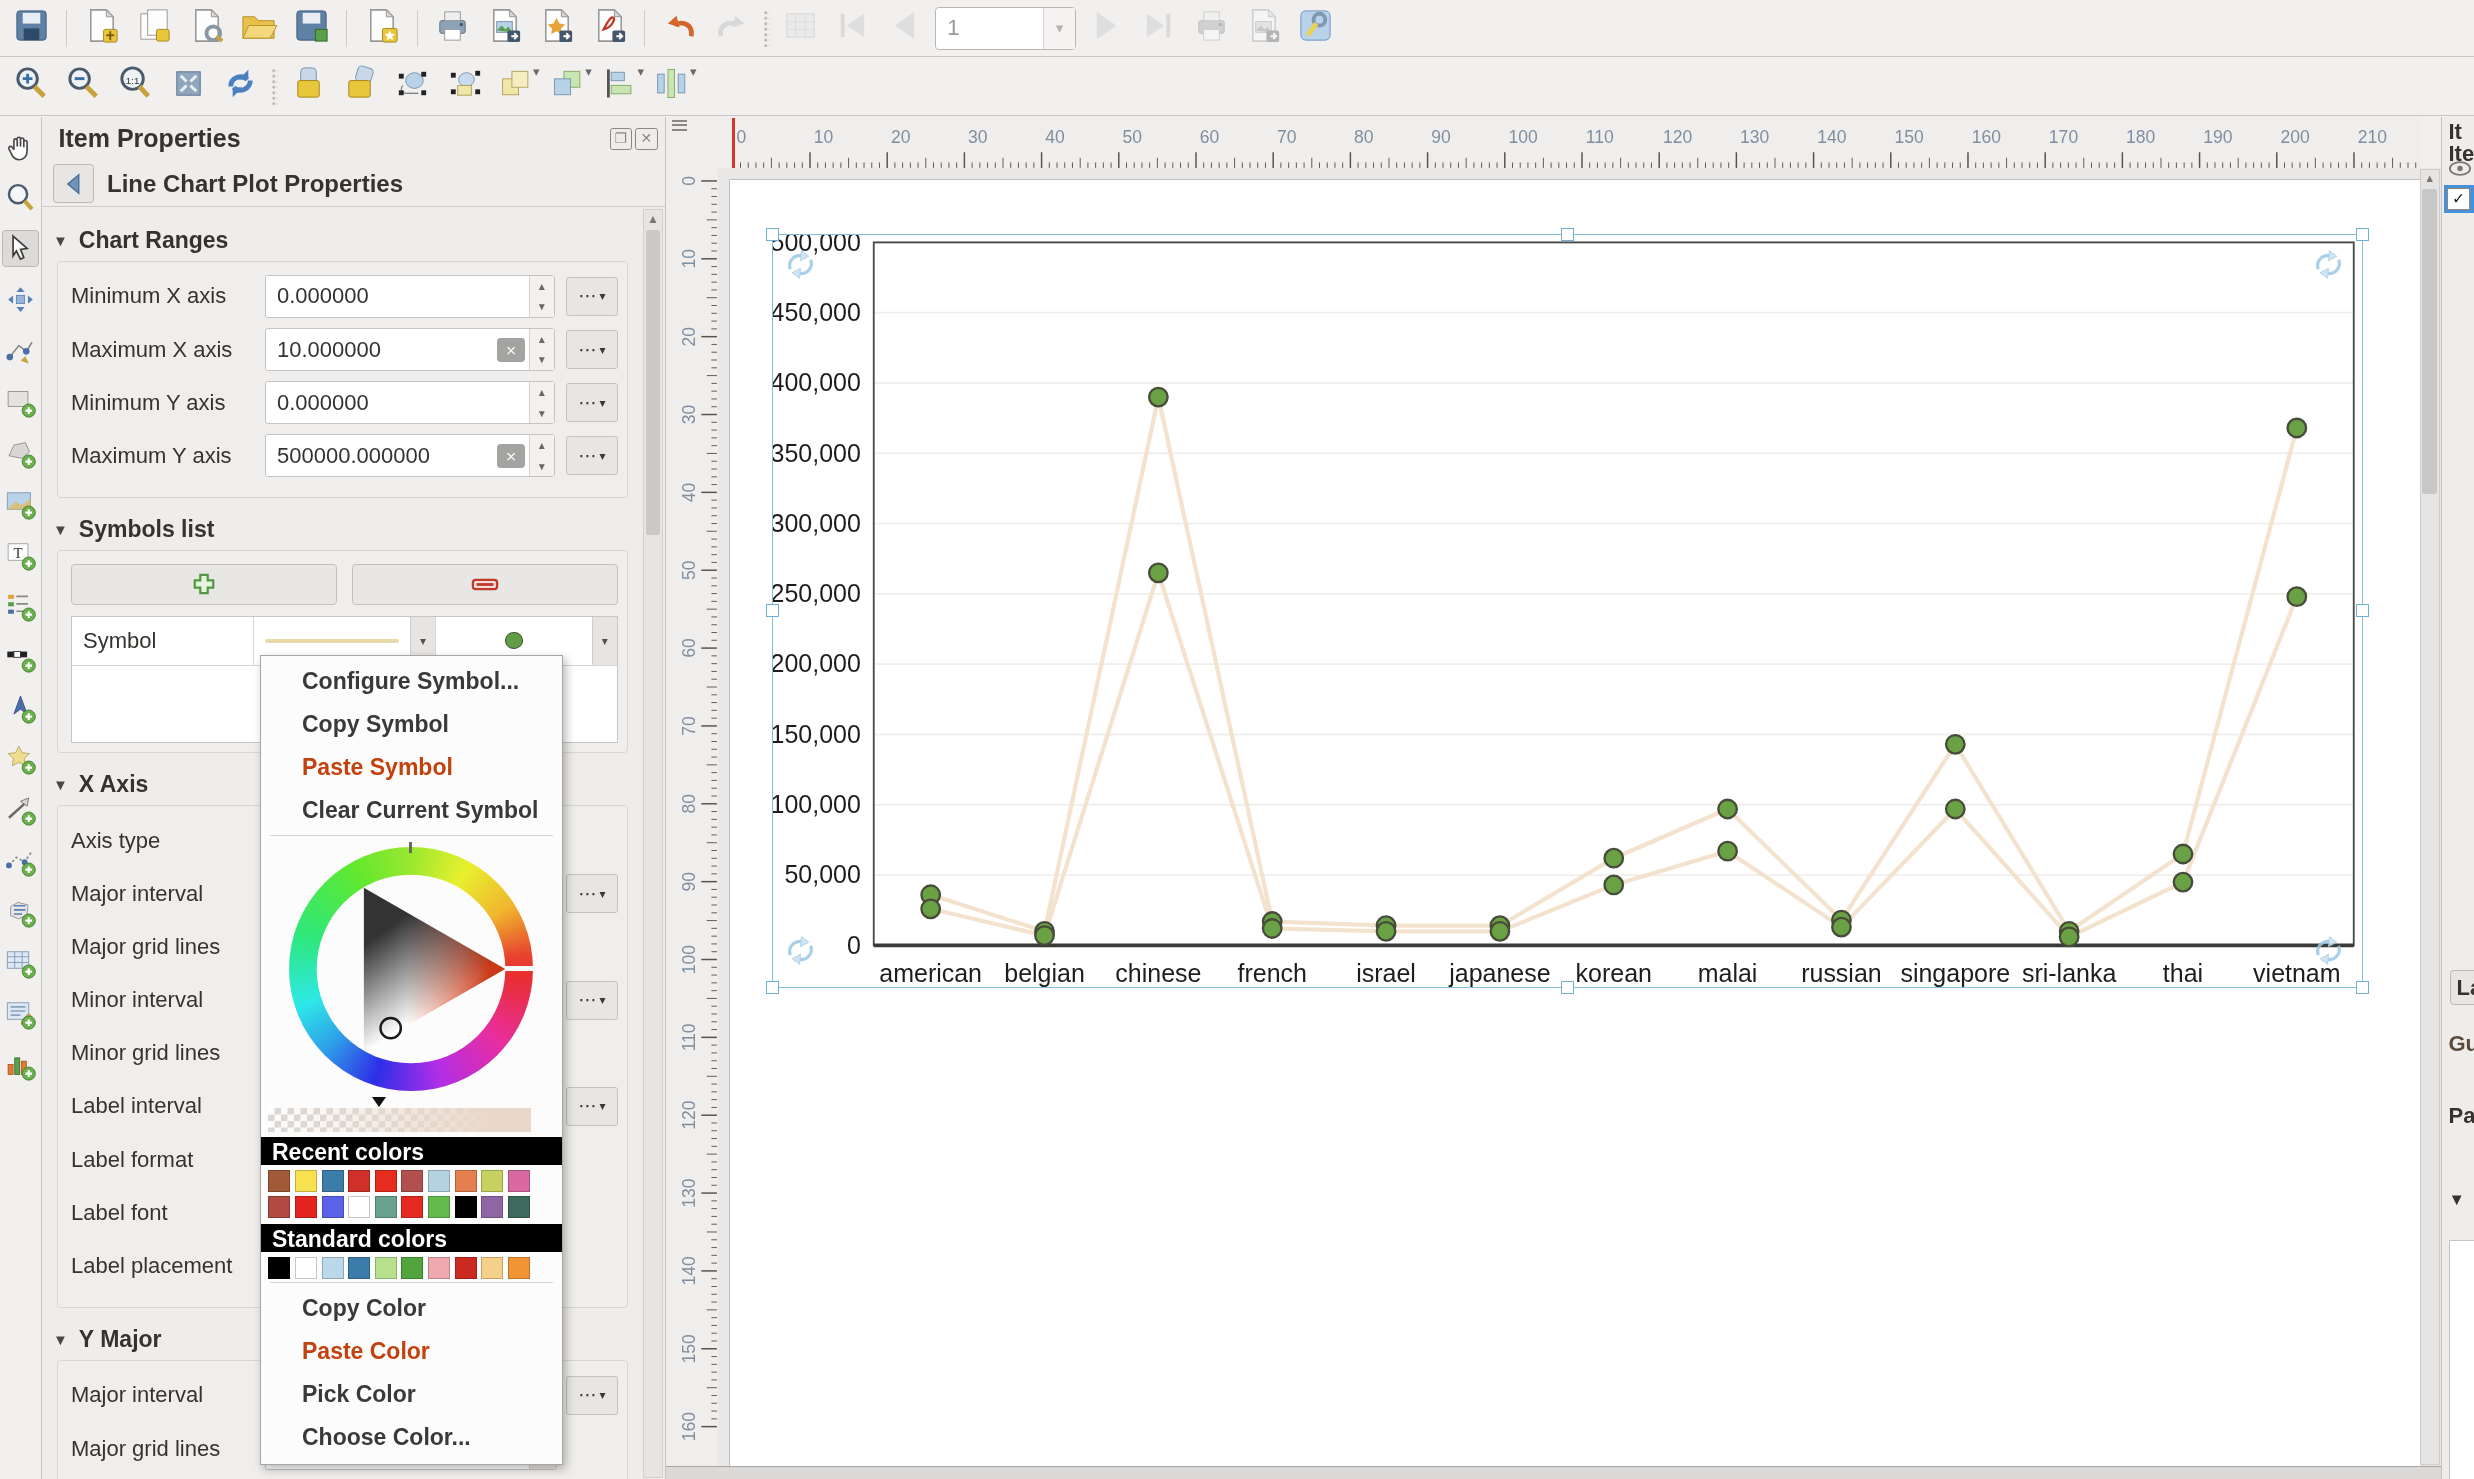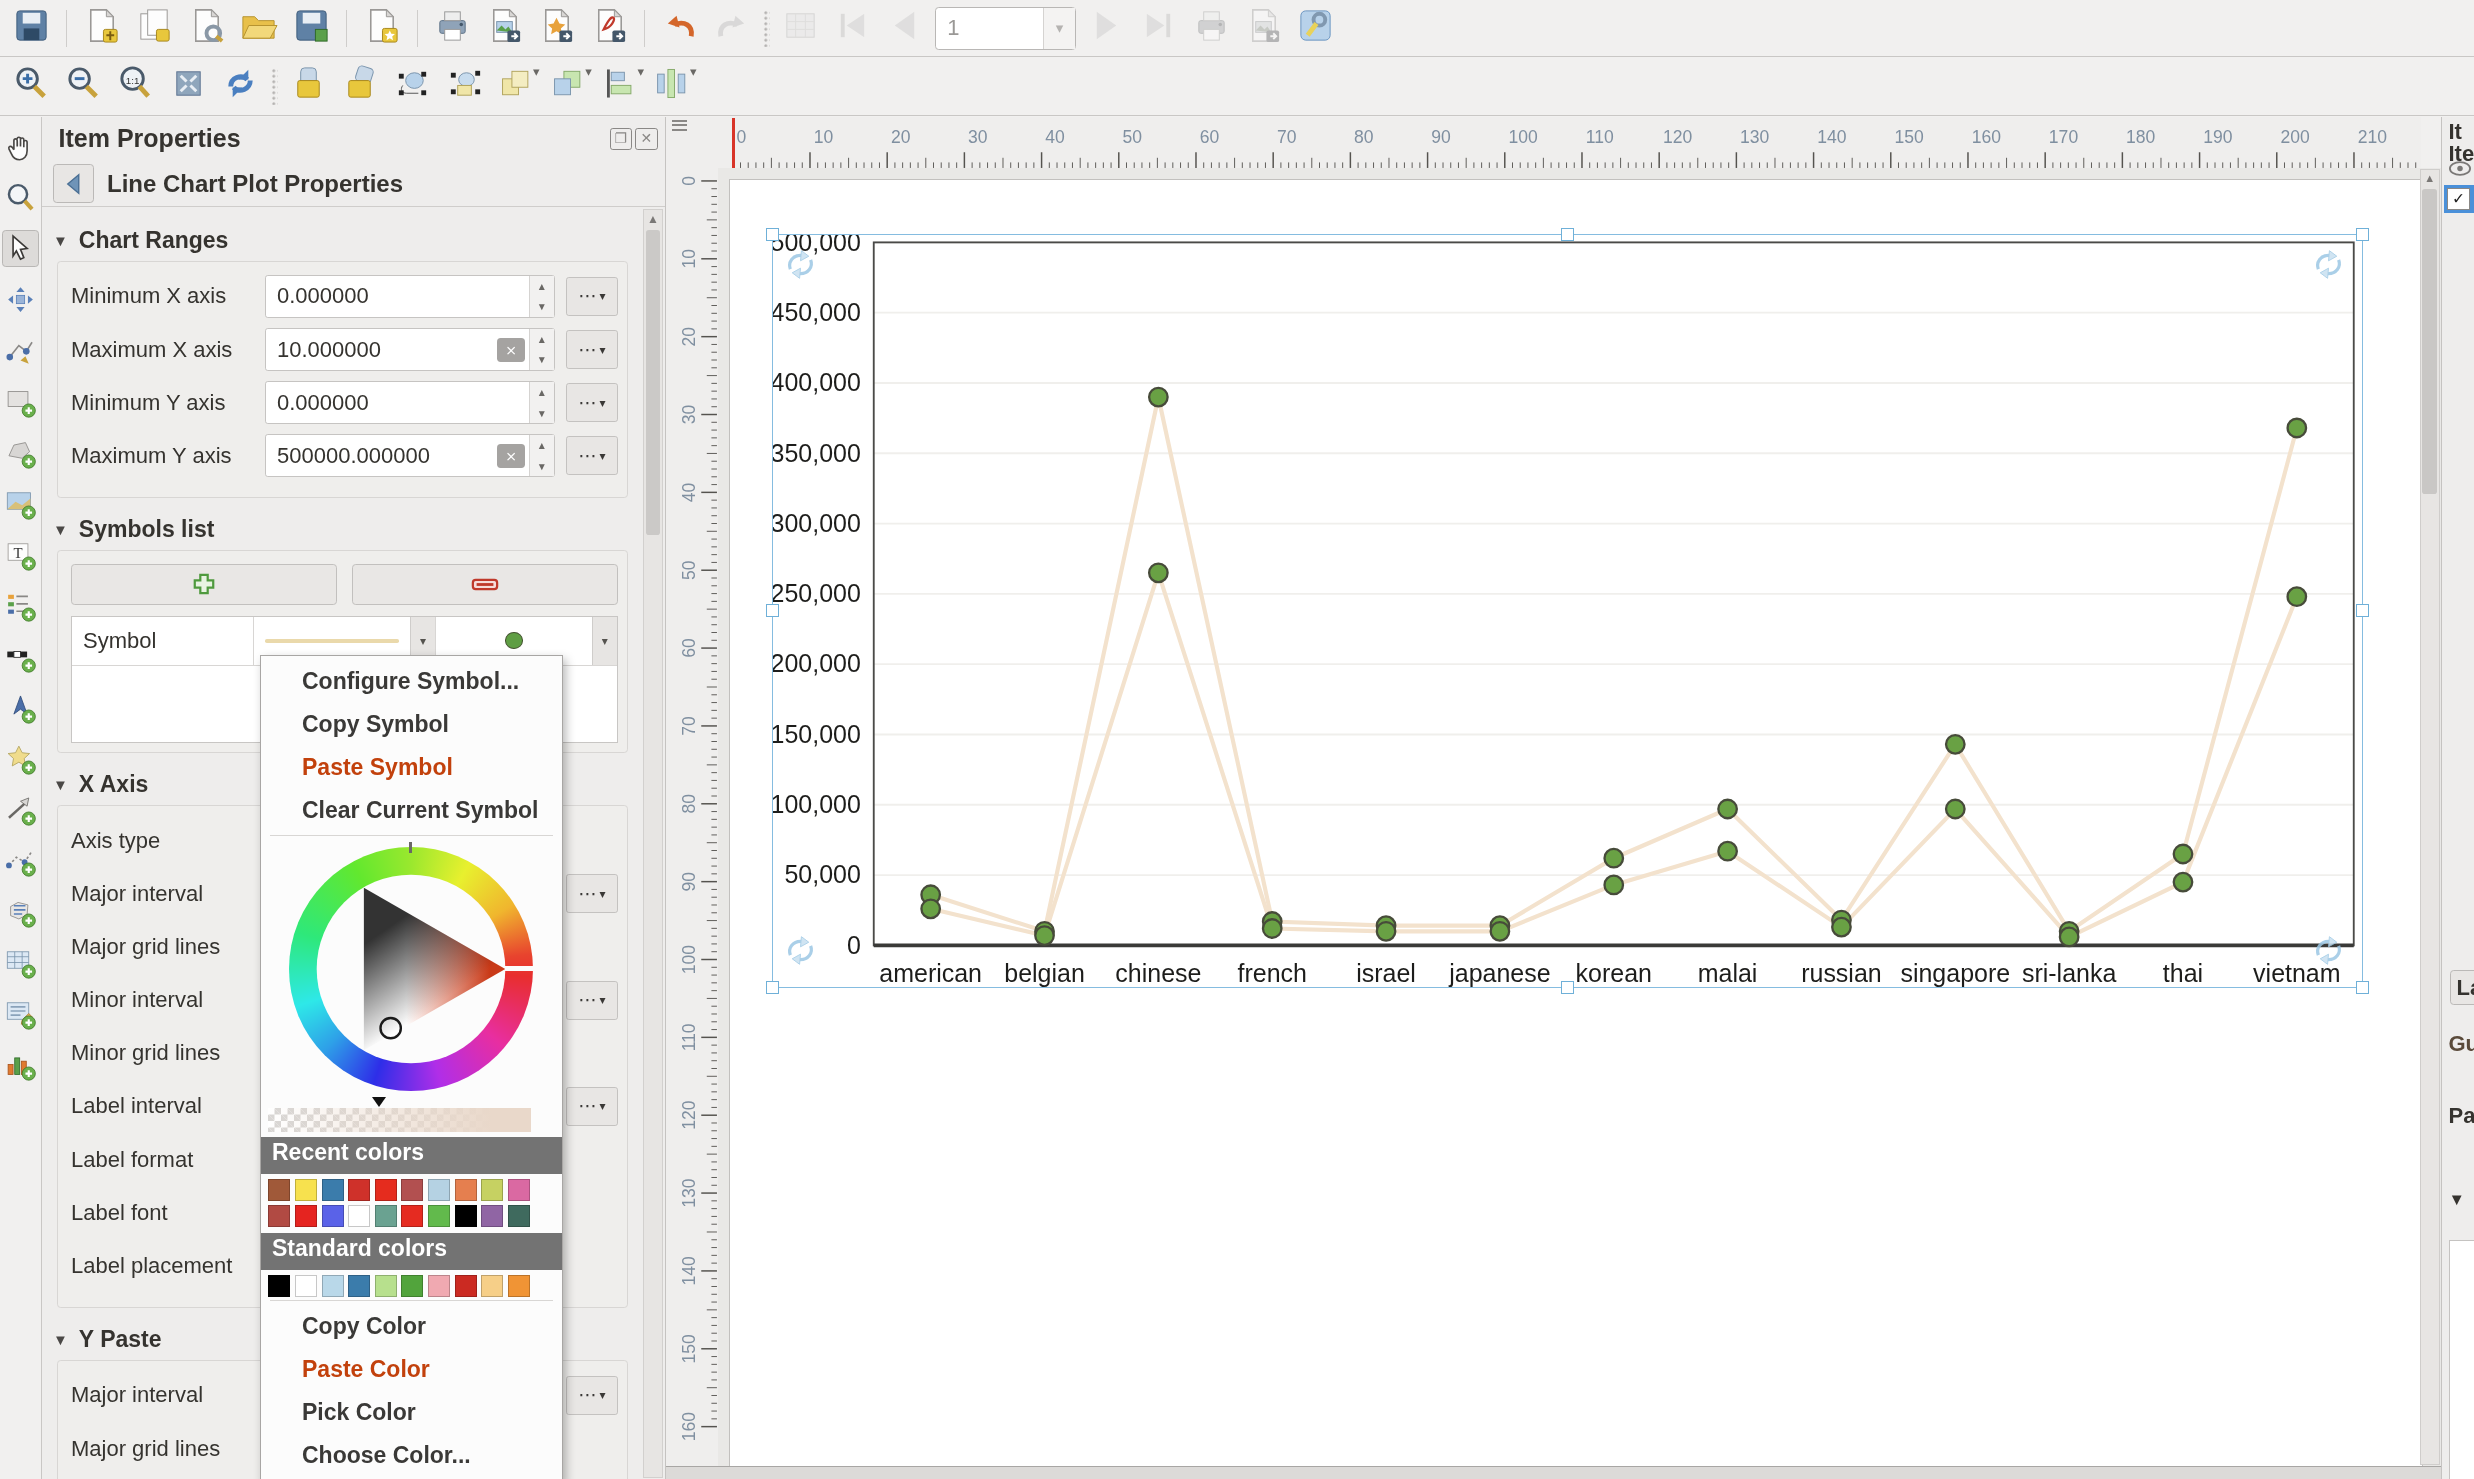--- a/index.html
+++ b/index.html
@@ -81,21 +81,21 @@
   #wheeltri{position:absolute;left:28px;top:7.4px;width:244px;height:244px;}
   #huenotch{position:absolute;left:244px;top:126px;width:30px;height:4.6px;background:#fcfcfc;}
   #toptick{position:absolute;left:148px;top:1.8px;width:2.8px;height:11px;background:#6a6865;}
   #alphabar{position:relative;margin:1.8px 31px 5.5px 7.4px;height:24px;
             background-image:linear-gradient(45deg,#d8d6d4 25%,transparent 25%,transparent 75%,#d8d6d4 75%),
                              linear-gradient(45deg,#d8d6d4 25%,transparent 25%,transparent 75%,#d8d6d4 75%);
             background-size:13px 13px;background-position:0 0,6.5px 6.5px;background-color:#fff;}
   #alphafill{position:absolute;inset:0;background:linear-gradient(to right,rgba(233,216,202,0),#e9d8ca 85%);}
   #alphamark{position:absolute;left:104px;top:-11px;width:0;height:0;border-left:7.4px solid transparent;
              border-right:7.4px solid transparent;border-top:10.2px solid #111;}
-  .cband{height:37px;background:#737373;color:#fff;font-size:23px;font-weight:bold;padding:1.8px 0 0 11px;box-sizing:border-box;}
+  .cband{height:28px;background:#000000;color:#fff;font-size:23px;font-weight:bold;padding:1.8px 0 0 11px;box-sizing:border-box;}
   .swrow{display:flex;gap:4.6px;padding:4.6px 0 0 7.4px;}
   .sw{width:22px;height:22px;border:0.9px solid rgba(0,0,0,.22);box-sizing:border-box;}
   
   #corner{position:absolute;left:666px;top:117px;width:52px;height:52px;background:#efeeed;border-bottom:0.9px solid #b8b6b4;}
   #corner div{height:1.8px;background:#8a8886;margin:2.8px 3.7px 0 5.5px;width:15px;}
   #ruler-top{position:absolute;left:718px;top:117px;width:1703px;height:52px;background:#efeeed;border-bottom:0.9px solid #b8b6b4;overflow:hidden;}
   #ruler-left{position:absolute;left:666px;top:168px;width:52px;bottom:13px;background:#efeeed;border-right:0.9px solid #b8b6b4;overflow:hidden;}
   #redmark{position:absolute;left:732px;top:118px;width:2.8px;height:50px;background:#d83428;z-index:5;}
   #canvas{position:absolute;left:718px;top:168px;right:33px;bottom:13px;background:#e9e8e6;}
   #paper{position:absolute;left:11px;top:11px;width:1692px;bottom:0;background:#fff;border:0.9px solid #c2c0be;}
@@ -738,21 +738,21 @@
         <div class="prow">
           <div class="plabel">Label placement</div>
           <div class="combo">
       <div class="cval"></div>
       <div class="carr">▾</div>
           </div>
         </div>
       </div>
       <div class="grp-head">
         <span class="tri">▼</span>
-        <span class="gt">Y Paste</span>
+        <span class="gt">Y Major</span>
       </div>
       <div class="grp-box">
         <div class="prow">
           <div class="plabel">Major interval</div>
           <div class="spinbox">
       <div class="val"></div>
 
       <div class="spincol">
               <div>▲</div>
               <div>▼</div>

